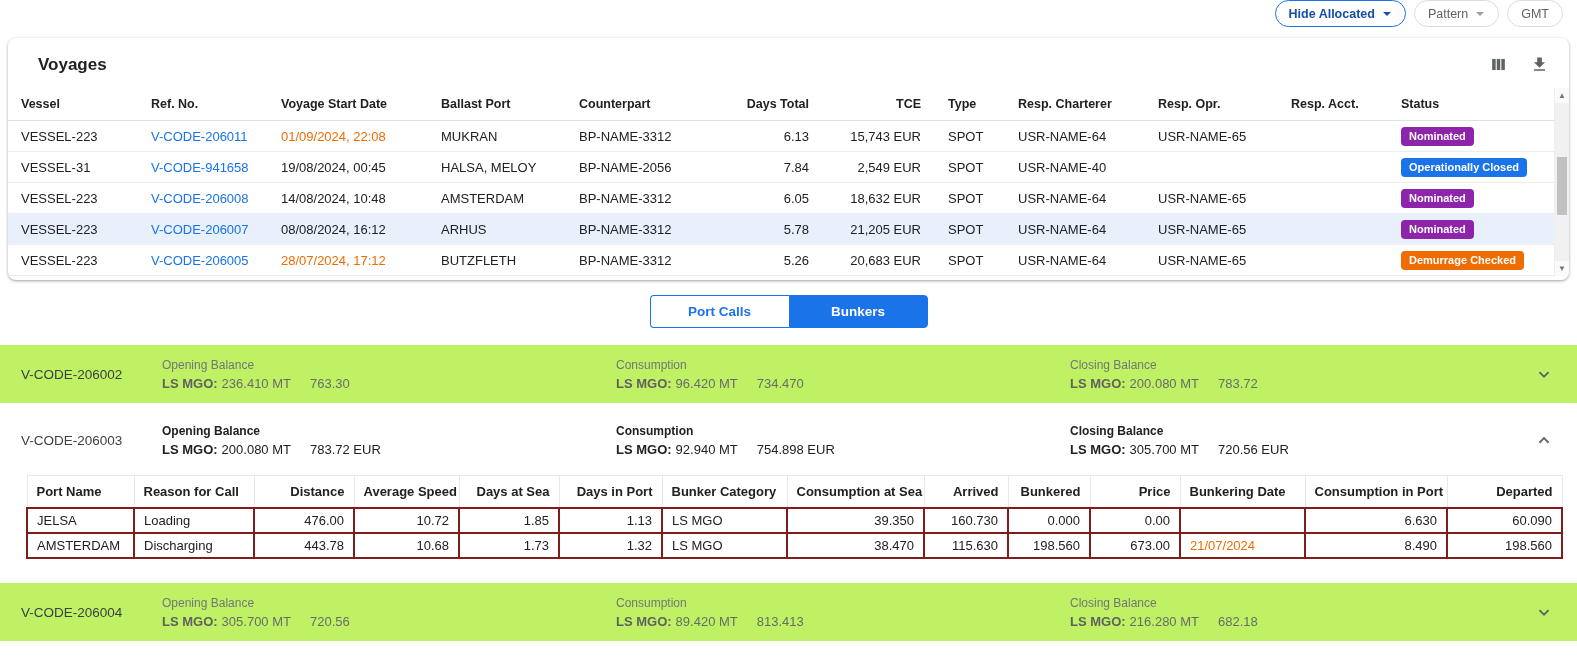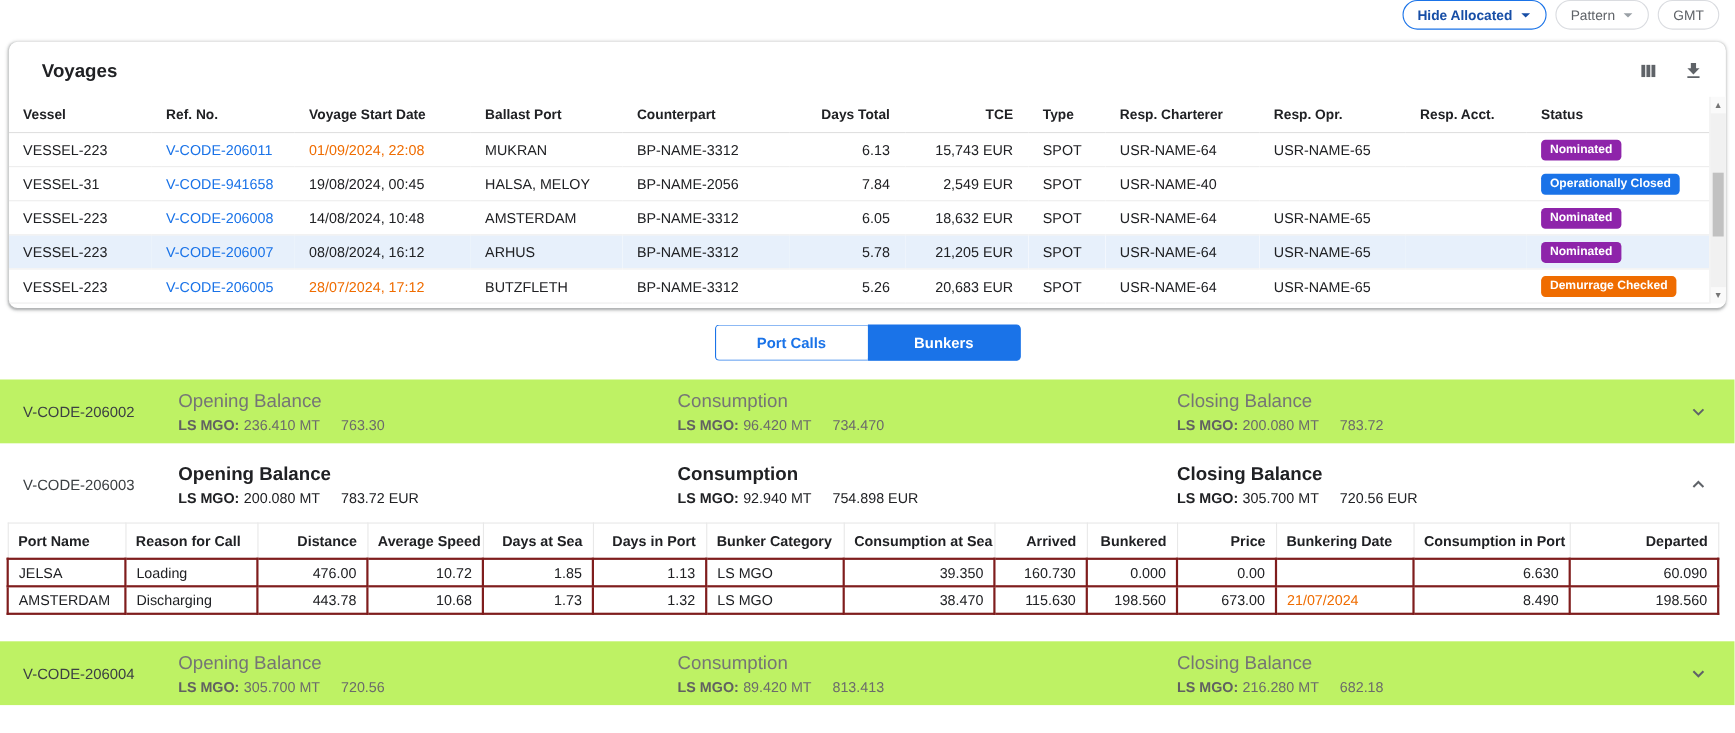--- a/index.html
+++ b/index.html
@@ -47,32 +47,32 @@
   .tab:last-child{border-radius:0 4px 4px 0}
   .tab.active{background:#1a73e8;color:#fff}
 
   
   .section{background:#bef264;margin-bottom:4px}
   .section.expanded{background:#fff}
   .section-head{display:flex;align-items:center;min-height:58px;padding:0 18px 0 21px;cursor:pointer}
   .section.expanded .section-head{min-height:66px}
   .sec-code{width:141px;font-size:13.5px;color:#3c4043;flex-shrink:0}
   .balance{width:454px;flex-shrink:0}
-  .balance-title{font-size:17px;color:#757575;margin-bottom:4px}
+  .balance-title{font-size:12px;color:#757575;margin-bottom:4px}
   .balance-line{font-size:13px;color:#6b6b6b}
   .balance-line .fuel{font-weight:bold;color:#616161}
   .balance-line .qty{margin-left:4px}
   .balance-line .val{margin-left:19px}
   .section.expanded .balance-title{color:#202124;font-weight:bold}
   .section.expanded .balance-line{color:#202124}
   .section.expanded .balance-line .fuel{color:#202124}
   .chevron{margin-left:auto;background:none;border:none;cursor:pointer;display:flex;padding:4px}
 
   
-  .ptable-wrap{padding:2px 14px 20px 6px}
+  .ptable-wrap{padding:2px 14px 20px 26px}
   table.ptable{border-collapse:collapse;table-layout:fixed;width:100%;background:#fff}
   .ptable th{font-size:13px;font-weight:bold;color:#202124;padding:8px 9px;border:1px solid #e8e8e8;
              text-align:left;white-space:nowrap;overflow:hidden}
   .ptable td{font-size:13px;color:#202124;padding:4px 9px;border:2px solid #7f1d1d;height:25px;
              white-space:nowrap;overflow:hidden}
   .ptable .num,.ptable th.num{text-align:right}
   .ptable .ctr,.ptable th.ctr{}
 </style>
 </head>
 <body>

